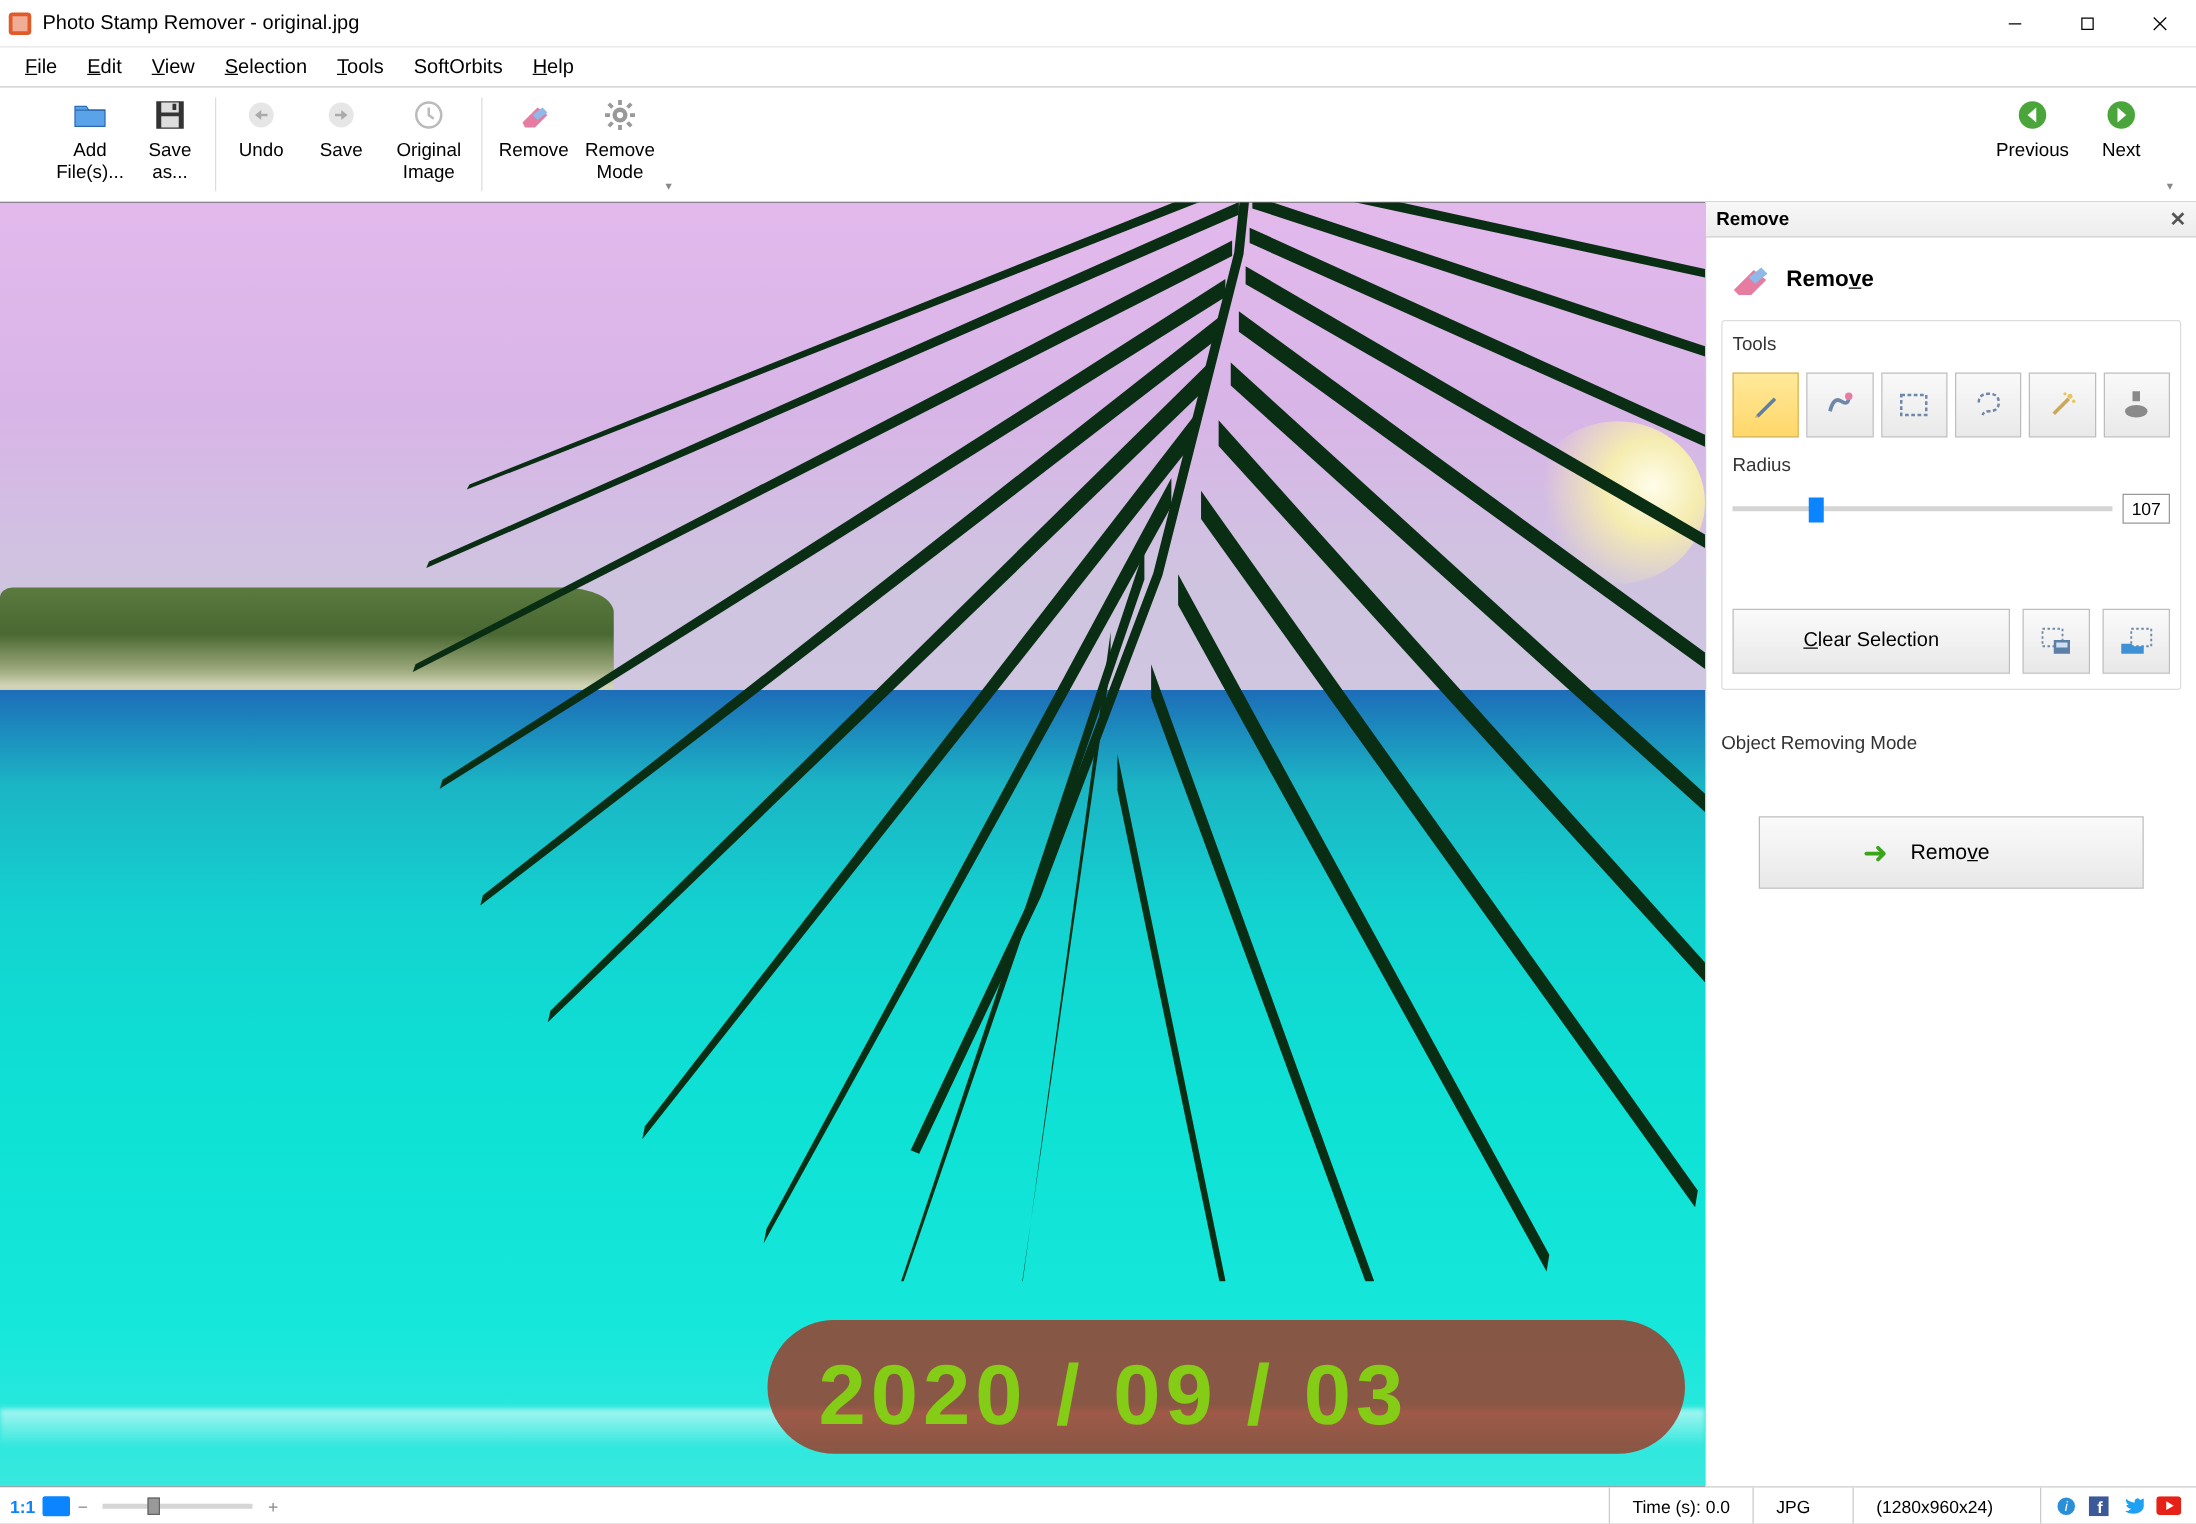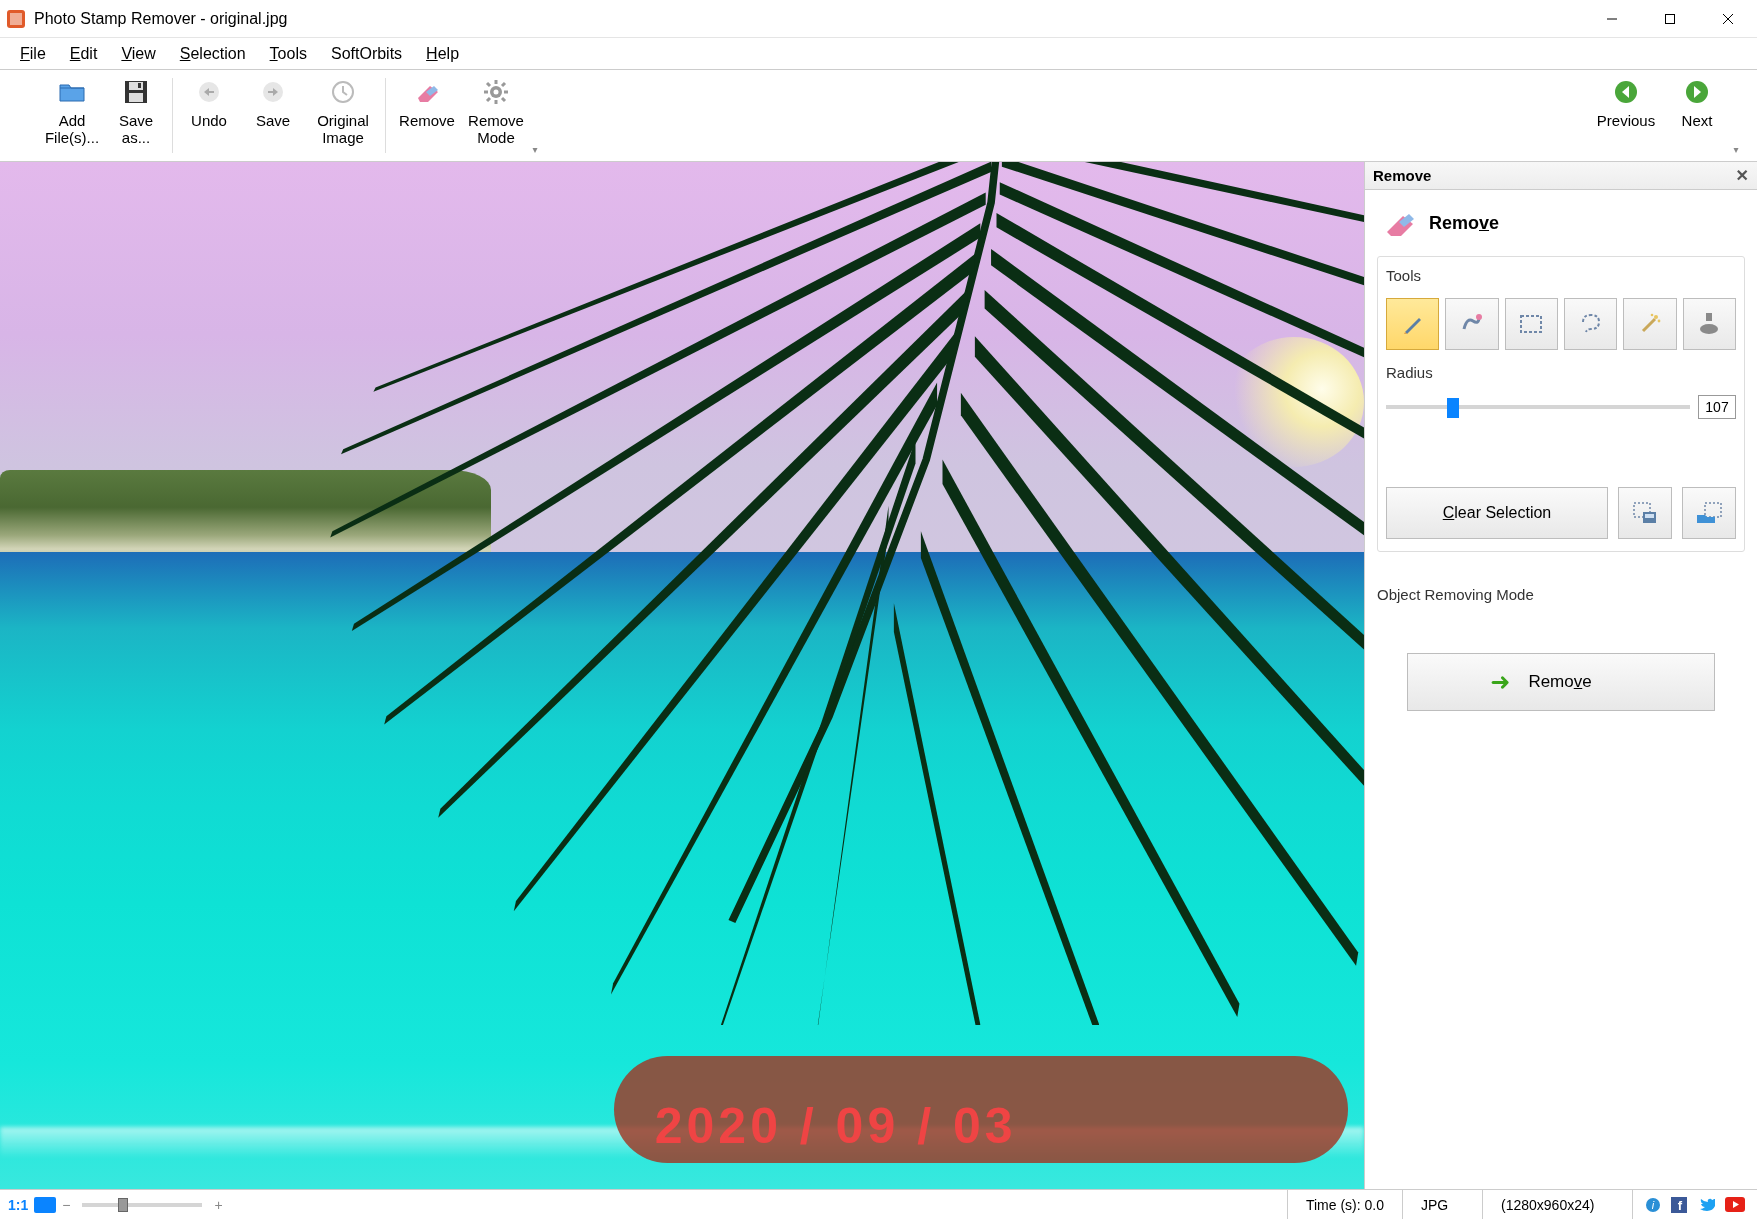--- a/index.html
+++ b/index.html
@@ -33,21 +33,21 @@
 .main-area { flex: 1; display: flex; min-height: 0; }
 .canvas-area { flex: 1; position: relative; overflow: hidden; background: #000; }
 .photo { position: absolute; inset: 0; }
 .sky { position: absolute; left: 0; right: 0; top: 0; height: 42%; background: linear-gradient(to bottom, #e3b9ec, #d8b5e7 40%, #cfc4e0 70%, #d1c7e0); }
 .sun { position: absolute; right: 0; top: 17%; width: 140px; height: 130px; background: radial-gradient(circle at 70% 40%, #fffdea 0%, #f5ecb0 30%, rgba(245,236,176,0) 70%); border-radius: 50%; }
 .land { position: absolute; left: 0; top: 30%; width: 36%; height: 9%; background: linear-gradient(to bottom, #5a7a3f 0%, #4a6832 40%, #9aa77a 70%, #d3d5b8 85%, #b8bfa0 100%); border-radius: 10px 40px 0 0 / 8px 20px 0 0; }
 .sea { position: absolute; left: 0; right: 0; top: 38%; bottom: 0; background: linear-gradient(to bottom, #1d6db8 0%, #1bb5c5 12%, #13d2d0 28%, #10dbd3 40%, #0ee2d5 55%, #16e7db 80%, #38e8de 100%); }
 .foam1 { position: absolute; left: 0; right: 0; top: 94%; height: 3%; background: linear-gradient(to bottom, rgba(255,255,255,.6), rgba(255,255,255,0)); filter: blur(2px); }
 .palm { position: absolute; left: 18%; top: -6%; width: 95%; height: 90%; pointer-events: none; }
 .stamp-cover { position: absolute; left: 45%; right: 1.2%; bottom: 2.5%; height: 10.5%; background: rgba(160, 55, 35, 0.82); border-radius: 60px; }
-.stamp-text { position: absolute; left: 48%; bottom: 3.3%; font-size: 50px; font-weight: 700; color: #ef4444; letter-spacing: 4px; font-family: Arial, sans-serif; margin-top: 22px; }
+.stamp-text { position: absolute; left: 48%; bottom: 3.3%; font-size: 68px; font-weight: 700; color: #84cc16; letter-spacing: 4px; font-family: Arial, sans-serif; margin-top: 22px; }
 
 
 .toolbox { width: 393px; background: #fff; border-left: 1px solid #ccc; display: flex; flex-direction: column; }
 .toolbox-header { height: 28px; background: linear-gradient(#f7f7f7,#ededed); border-bottom: 1px solid #ccc; display: flex; align-items: center; padding: 0 8px; font-weight: 700; font-size: 15px; }
 .toolbox-header .close { margin-left: auto; font-size: 16px; color: #555; }
 .toolbox-body { padding: 10px 12px; display: flex; flex-direction: column; gap: 10px; }
 .section-row { display: flex; align-items: center; gap: 12px; padding: 8px 4px; }
 .section-row .eraser-icon { width: 36px; height: 30px; }
 .section-row .lbl { font-weight: 700; font-size: 18px; }
 .group-label { font-size: 15px; color: #333; }

